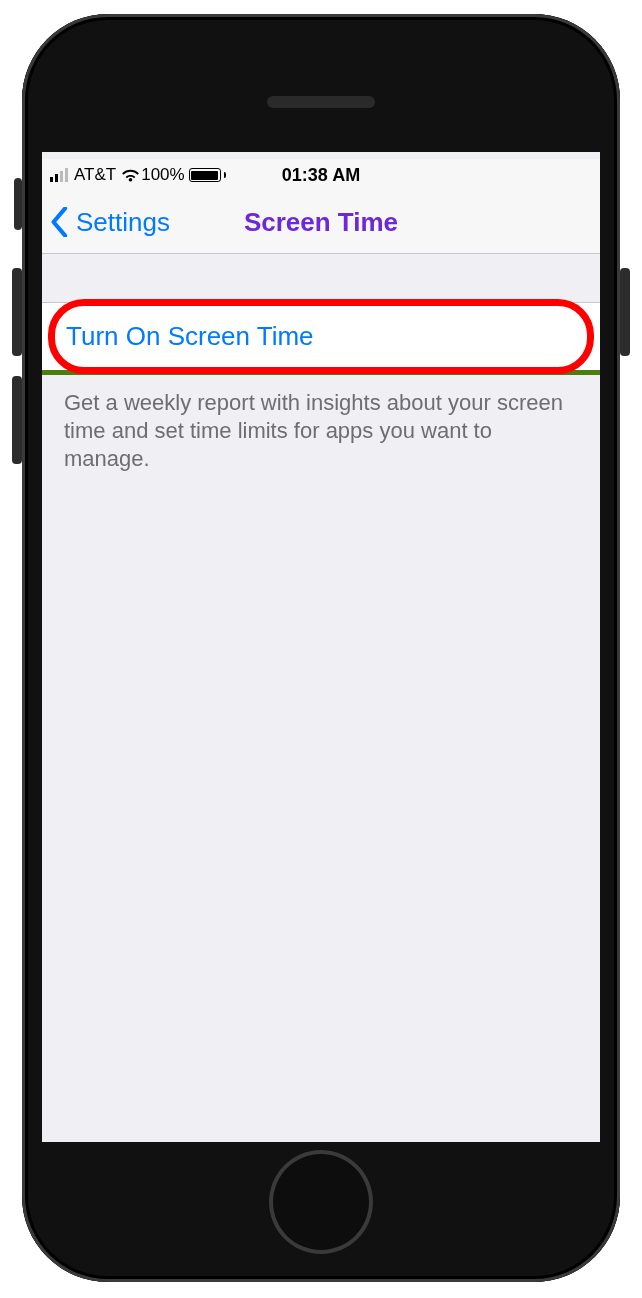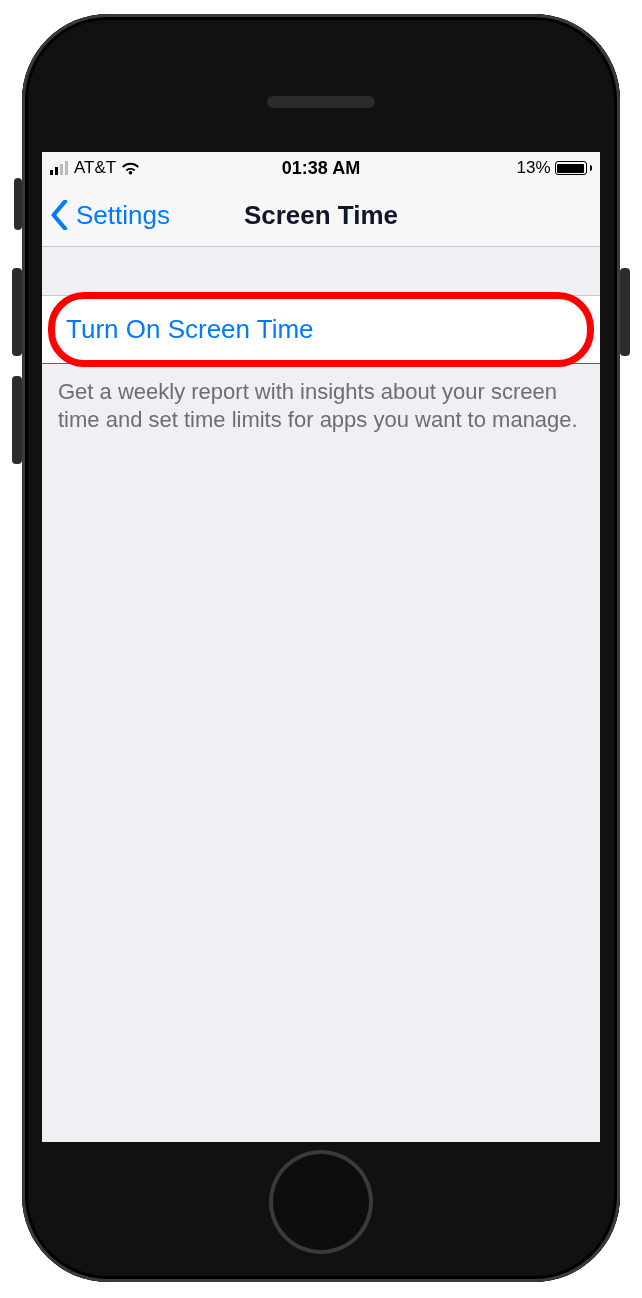--- a/index.html
+++ b/index.html
@@ -68,26 +68,26 @@
       width: 558px;
       height: 990px;
       background: #efeff4;
       overflow: hidden;
     }
     
     .status-bar {
       height: 32px;
       display: flex;
       align-items: center;
-      justify-content: space-between;
       padding: 0 8px;
       background: #f7f7f8;
       font-size: 17px;
       font-weight: 400;
       color: #000;
+      margin-top: 7px;
     }
     .status-left, .status-right {
       display: flex;
       align-items: center;
       gap: 4px;
     }
     .status-center {
       position: absolute;
       left: 50%;
       transform: translateX(-50%);
@@ -164,52 +164,52 @@
     }
     .back-label {
       margin-left: 8px;
     }
     .nav-title {
       position: absolute;
       left: 50%;
       transform: translateX(-50%);
       font-size: 26px;
       font-weight: 700;
-      color: #0f172a;
+      color: #6d28d9;
     }
     
     .content {
       background: #efeff4;
       height: calc(100% - 95px);
     }
     .spacer-top {
       height: 48px;
     }
     .cell {
       background: #fff;
       border-top: 1px solid #c8c7cc;
-      border-bottom: 1px solid #4d7c0f;
+      border-bottom: 5px solid #4d7c0f;
       padding: 18px 22px 18px 24px;
       font-size: 26px;
       color: #007aff;
       position: relative;
       cursor: pointer;
     }
     .highlight-ring {
       position: absolute;
       top: -4px;
       left: 6px;
       right: 6px;
       bottom: -4px;
       border: 7px solid #ff0000;
       border-radius: 36px;
       pointer-events: none;
     }
     .footer-text {
-      padding: 14px 22px 0 16px;
+      padding: 14px 22px 0 22px;
       font-size: 22px;
       line-height: 1.28;
       color: #6d6d72;
     }
   </style>
 </head>
 <body>
 
 <div class="phone-frame"></div>
 <div class="side-btn mute-switch"></div>
@@ -231,21 +231,21 @@
       </div>
       <span class="carrier">AT&amp;T</span>
       <span class="wifi-icon">
         <svg viewBox="0 0 20 14">
             <path d="M10 13.2c.9 0 1.7-.8 1.7-1.7 0-.9-.8-1.7-1.7-1.7-.9 0-1.7.8-1.7 1.7 0 .9.8 1.7 1.7 1.7zm-4.6-4.4 1.3 1.3c1.8-1.8 4.7-1.8 6.6 0l1.3-1.3c-2.5-2.5-6.7-2.5-9.2 0zM2 5.4l1.3 1.3c3.7-3.7 9.7-3.7 13.4 0L18 5.4C13.6 1 6.4 1 2 5.4z" fill="#000"></path>
           </svg>
       </span>
     </div>
     <div class="status-center">01:38 AM</div>
     <div class="status-right">
-      <span>13%</span>
+      <span>100%</span>
       <div class="battery">
         <div class="battery-body">
             <div class="battery-fill"></div>
           </div>
         <div class="battery-tip"></div>
       </div>
     </div>
   </div>
 
   <div class="nav-bar">

